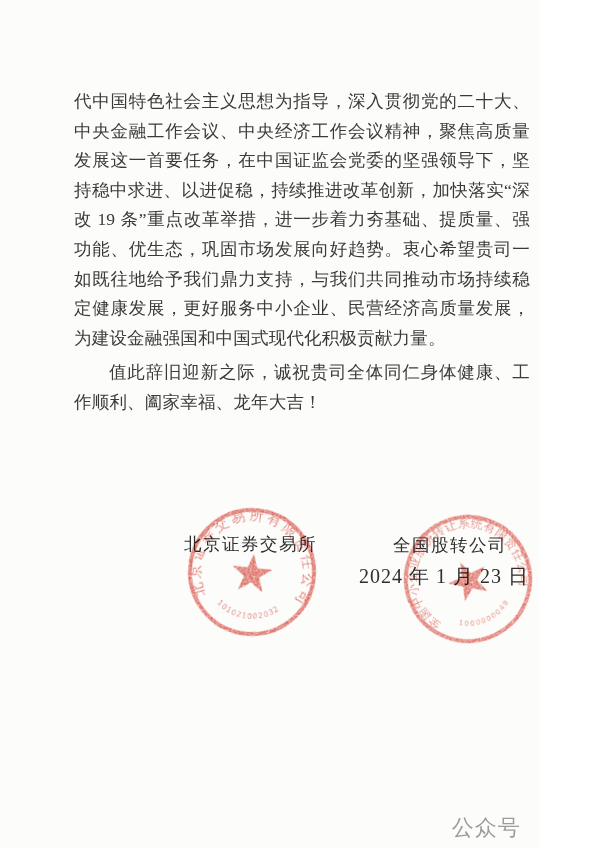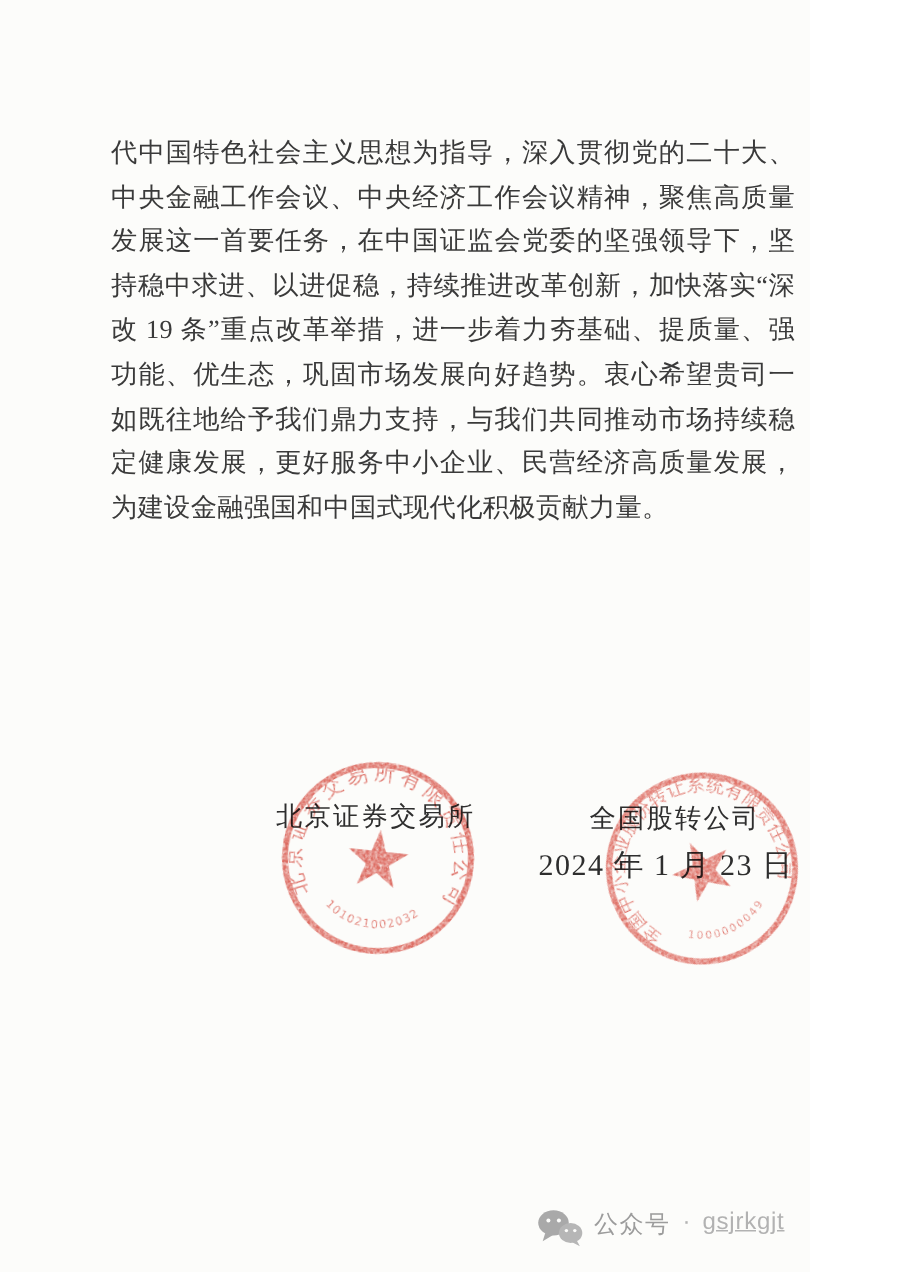--- a/index.html
+++ b/index.html
@@ -32,35 +32,36 @@
   }
 
   .seal{
     position:absolute;z-index:2;mix-blend-mode:multiply;opacity:.92;pointer-events:none;
   }
   .seal.beijing{ left:182px;top:502px; }
   .seal.neeq{ left:398px;top:509px; }
 
   .footer{
     position:absolute;top:806px;right:17px;height:32px;
-    display:flex;align-items:flex-start;gap:7px;
+    display:flex;align-items:center;gap:7px;
     font-family:"Liberation Sans","DejaVu Sans",sans-serif;
-    font-size:16px;color:#a6a6a6;
+    font-size:22px;color:#a6a6a6;flex-direction:column;
   }
   .footer .label{ color:#9c9c9c;letter-spacing:1px; }
   .footer .sep{ color:#b3b3b3;padding:0 1px; }
   .footer .account{ color:#b2b2b2;letter-spacing:.5px;text-decoration:underline; }
 </style>
 </head>
 <body>
 
 <div class="page">
 
   <div class="letter-body">
     <p>代中国特色社会主义思想为指导，深入贯彻党的二十大、中央金融工作会议、中央经济工作会议精神，聚焦高质量发展这一首要任务，在中国证监会党委的坚强领导下，坚持稳中求进、以进促稳，持续推进改革创新，加快落实“深改 19 条”重点改革举措，进一步着力夯基础、提质量、强功能、优生态，巩固市场发展向好趋势。衷心希望贵司一如既往地给予我们鼎力支持，与我们共同推动市场持续稳定健康发展，更好服务中小企业、民营经济高质量发展，为建设金融强国和中国式现代化积极贡献力量。</p>
+    <p class="indent">值此辞旧迎新之际，诚祝贵司全体同仁身体健康、工作顺利、阖家幸福、龙年大吉！</p>
   </div>
 
   <div class="sig-name left">北京证券交易所</div>
   <div class="sig-name right">全国股转公司</div>
   <div class="sig-date">2024 年 1 月 23 日</div>
 
   <svg class="seal beijing" width="140" height="140" viewBox="-70 -70 140 140">
     <defs>
       <filter id="stampTex" x="-15%" y="-15%" width="130%" height="130%">
         <feTurbulence type="fractalNoise" baseFrequency="0.5" numOctaves="2" seed="7" result="n"></feTurbulence>

